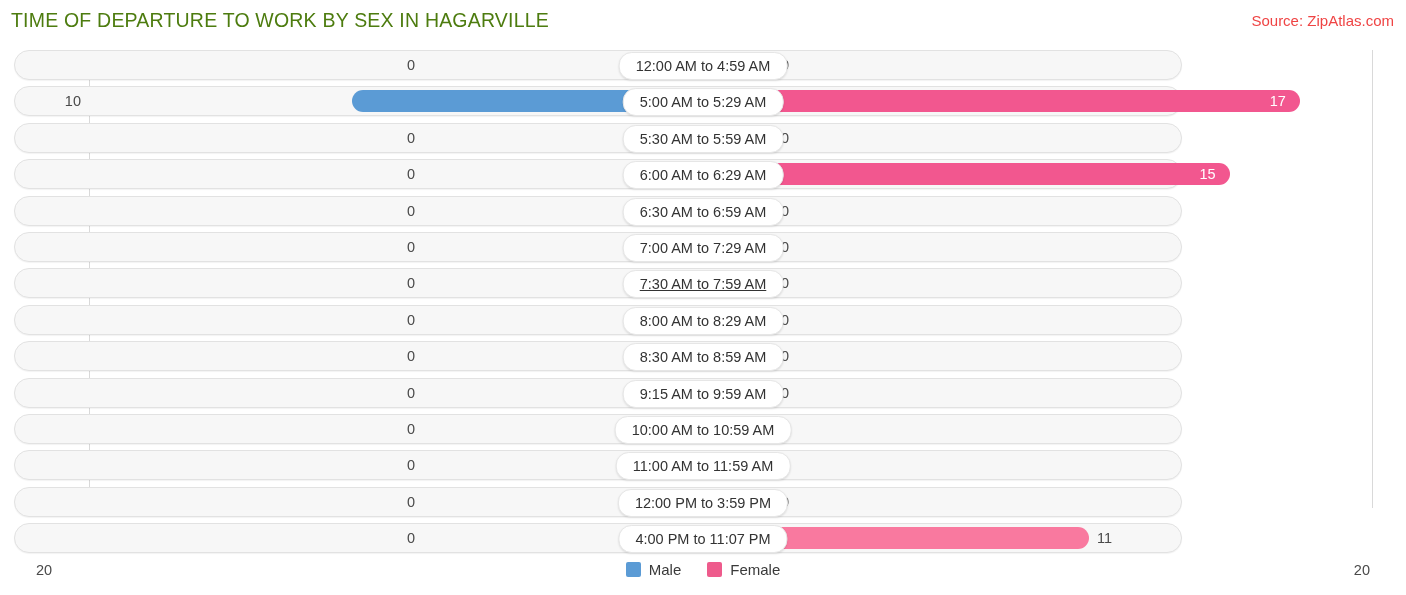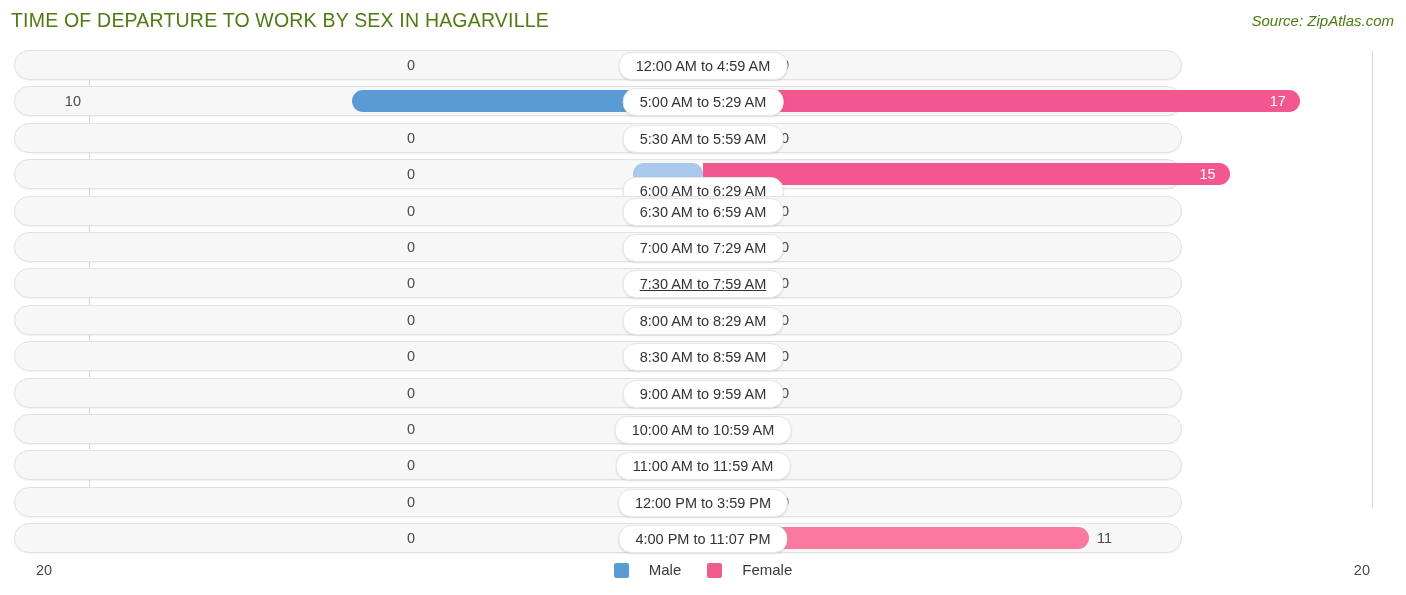--- a/index.html
+++ b/index.html
@@ -17,21 +17,21 @@
   #header{
     position:absolute;left:0;top:0;width:1406px;height:44px;
   }
   #chart-title{
     position:absolute;left:11px;top:9px;
     font-size:19.5px;letter-spacing:.2px;
     color:#4d7c0f;font-weight:400;white-space:nowrap;
   }
   #source-note{
     position:absolute;right:12px;top:12px;
-    font-size:15px;font-style:italic;color:#4d7c0f;white-space:nowrap;
+    font-size:15px;color:#ef4444;white-space:nowrap;
   }
 
   
   #plot{
     position:absolute;left:0;top:50px;
     width:1406px;height:504px;
   }
   .gridline{
     position:absolute;top:0;bottom:46px;width:1px;
     background:#d9d9d9;z-index:0;
@@ -100,21 +100,21 @@
     position:absolute;top:8px;
     font-size:14.5px;color:#4a4a4a;
   }
   #axis-left{left:36px;}
   #axis-right{right:36px;}
 
   #legend{
     position:absolute;left:0;top:7px;width:1406px;
     display:flex;justify-content:center;align-items:center;gap:26px;
   }
-  .legend-item{display:flex;align-items:flex-end;gap:20px;}
+  .legend-item{display:flex;align-items:center;gap:8px;}
   .legend-swatch{width:15px;height:15px;border-radius:2px;display:block;}
   .legend-label{font-size:15px;color:#3a3a3a;}
 </style>
 </head>
 <body>
 
 <div id="header">
   <div id="chart-title">TIME OF DEPARTURE TO WORK BY SEX IN HAGARVILLE</div>
   <div id="source-note">Source: ZipAtlas.com</div>
 </div>
@@ -146,21 +146,21 @@
         <div class="bar female stub" style="left: 689px; width: 70px; background: rgb(245, 168, 196);"></div>
         <div class="val female outside" style="left: 767px;">0</div>
         <div class="cat-pill" style="left: 689px;">5:30 AM to 5:59 AM</div>
       </div>
       <div class="row">
         <div class="track"></div>
         <div class="bar male stub" style="left: 619px; width: 70px; background: rgb(168, 200, 236);"></div>
         <div class="val male outside" style="right: 767px;">0</div>
         <div class="bar female" style="left: 689px; width: 526.5px; background: rgb(242, 87, 143);"></div>
         <div class="val female inside" style="left: 1185.5px;">15</div>
-        <div class="cat-pill" style="left: 689px; margin-top: 16px;">6:00 AM to 6:29 AM</div>
+        <div class="cat-pill" style="left: 689px;">6:00 AM to 6:29 AM</div>
       </div>
       <div class="row">
         <div class="track"></div>
         <div class="bar male stub" style="left: 619px; width: 70px; background: rgb(168, 200, 236);"></div>
         <div class="val male outside" style="right: 767px;">0</div>
         <div class="bar female stub" style="left: 689px; width: 70px; background: rgb(245, 168, 196);"></div>
         <div class="val female outside" style="left: 767px;">0</div>
         <div class="cat-pill" style="left: 689px;">6:30 AM to 6:59 AM</div>
       </div>
       <div class="row">
@@ -194,21 +194,21 @@
         <div class="bar female stub" style="left: 689px; width: 70px; background: rgb(245, 168, 196);"></div>
         <div class="val female outside" style="left: 767px;">0</div>
         <div class="cat-pill" style="left: 689px;">8:30 AM to 8:59 AM</div>
       </div>
       <div class="row">
         <div class="track"></div>
         <div class="bar male stub" style="left: 619px; width: 70px; background: rgb(168, 200, 236);"></div>
         <div class="val male outside" style="right: 767px;">0</div>
         <div class="bar female stub" style="left: 689px; width: 70px; background: rgb(245, 168, 196);"></div>
         <div class="val female outside" style="left: 767px;">0</div>
-        <div class="cat-pill" style="left: 689px;">9:00 AM to 9:59 AM</div>
+        <div class="cat-pill" style="left: 689px;">9:15 AM to 9:59 AM</div>
       </div>
       <div class="row">
         <div class="track"></div>
         <div class="bar male stub" style="left: 619px; width: 70px; background: rgb(168, 200, 236);"></div>
         <div class="val male outside" style="right: 767px;">0</div>
         <div class="bar female stub" style="left: 689px; width: 70px; background: rgb(245, 168, 196);"></div>
         <div class="val female outside" style="left: 767px;">0</div>
         <div class="cat-pill" style="left: 689px;">10:00 AM to 10:59 AM</div>
       </div>
       <div class="row">

